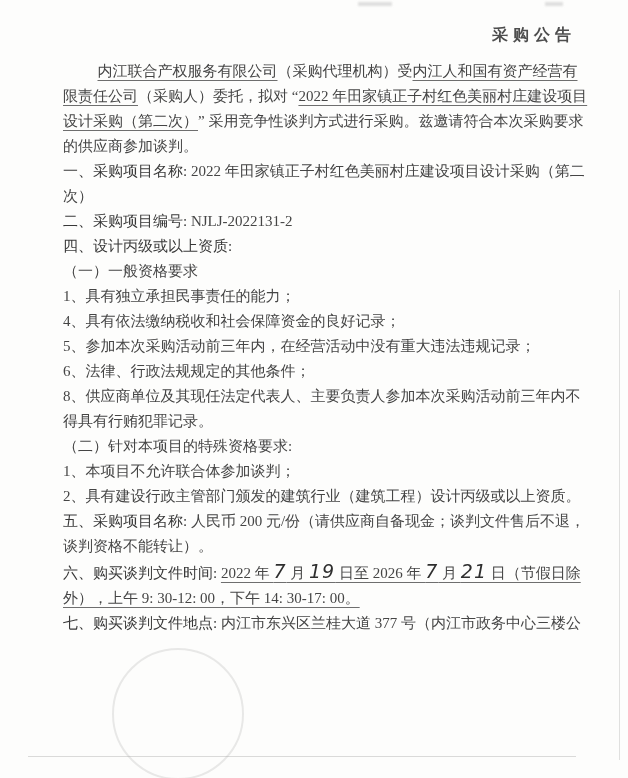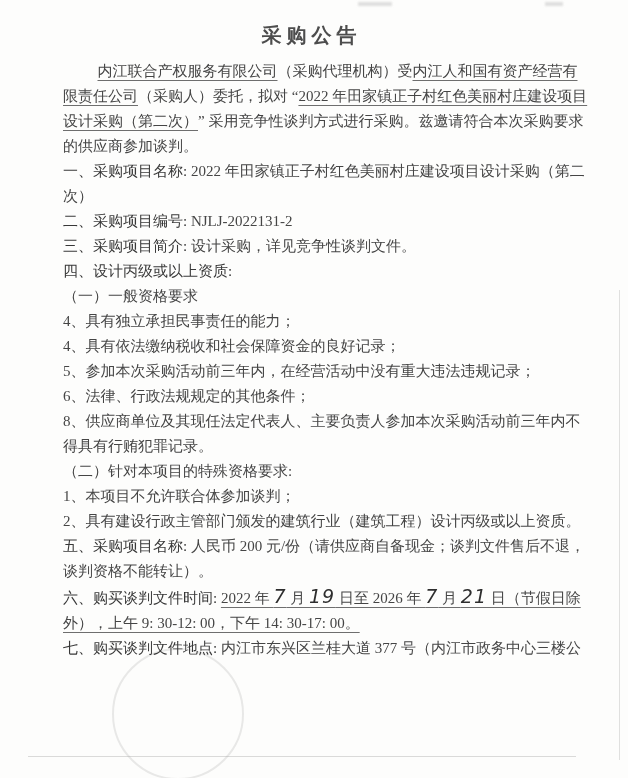--- a/index.html
+++ b/index.html
@@ -15,22 +15,22 @@
   .content {
     position: absolute;
     left: 63px;
     top: 20px;
     width: 529px;
   }
   .title {
     position: relative;
     left: -16px;
     margin: 0 0 9px 0;
-    text-align: center;
-    font-size: 20px;
+    text-align: right;
+    font-size: 16px;
     font-weight: bold;
     letter-spacing: 5px;
     color: #4d4d4d;
     line-height: 30px;
   }
   .para {
     margin: 0;
     font-size: 15px;
     line-height: 25px;
     text-align: left;
@@ -101,27 +101,26 @@
   <div class="content">
 
     <h1 class="title">采购公告</h1>
 
     <p class="para indent"><span class="u">内江联合产权服务有限公司</span><span>（采购代理机构）受</span><span class="u">内江人和国有资产经营有限责任公司</span><span>（采购人）委托，拟对 “</span><span class="u">2022 年田家镇正子村红色美丽村庄建设项目设计采购（第二次）</span><span>” 采用竞争性谈判方式进行采购。兹邀请符合本次采购要求的供应商参加谈判。</span></p>
 
     <p class="para"><span class="lbl">一、采购项目名称: </span><span>2022 年田家镇正子村红色美丽村庄建设项目设计采购（第二次）</span></p>
 
     <p class="para"><span class="lbl">二、采购项目编号: </span><span>NJLJ-2022131-2</span></p>
 
-    <p class="para"><span class="lbl">三、采购项目简介: </span><span>设计采购，详见竞争性谈判文件。</span></p>
 
     <p class="para"><span class="lbl">四、设计丙级或以上资质:</span></p>
 
     <p class="para">（一）一般资格要求</p>
 
-    <p class="para">4、具有独立承担民事责任的能力；</p>
+    <p class="para">1、具有独立承担民事责任的能力；</p>
     <p class="para">4、具有依法缴纳税收和社会保障资金的良好记录；</p>
     <p class="para">5、参加本次采购活动前三年内，在经营活动中没有重大违法违规记录；</p>
     <p class="para">6、法律、行政法规规定的其他条件；</p>
     <p class="para">8、供应商单位及其现任法定代表人、主要负责人参加本次采购活动前三年内不得具有行贿犯罪记录。</p>
 
     <p class="para">（二）针对本项目的特殊资格要求:</p>
 
     <p class="para">1、本项目不允许联合体参加谈判；</p>
     <p class="para">2、具有建设行政主管部门颁发的建筑行业（建筑工程）设计丙级或以上资质。</p>
 

